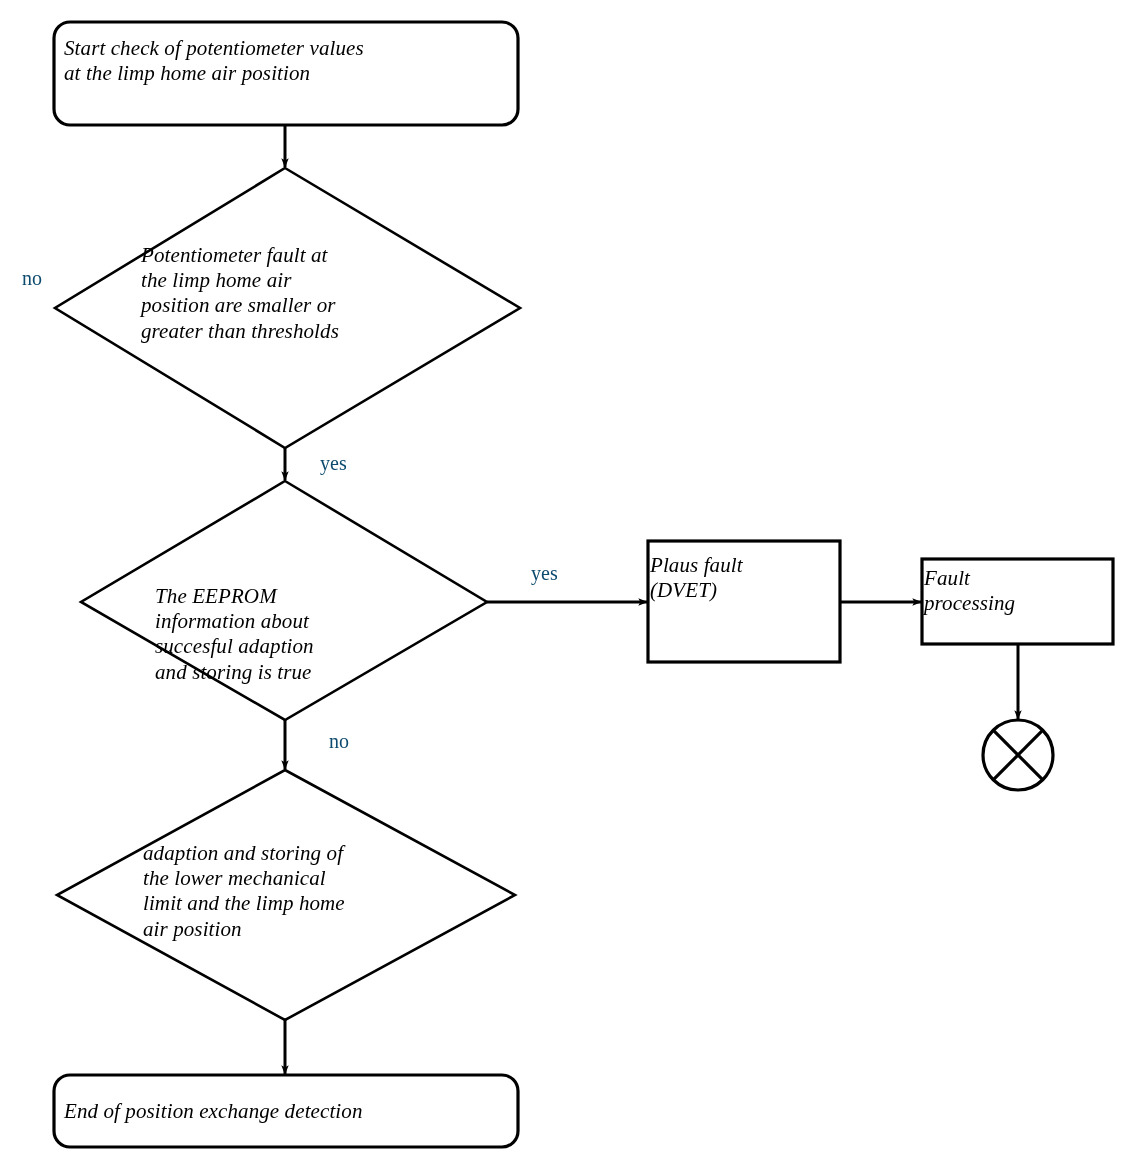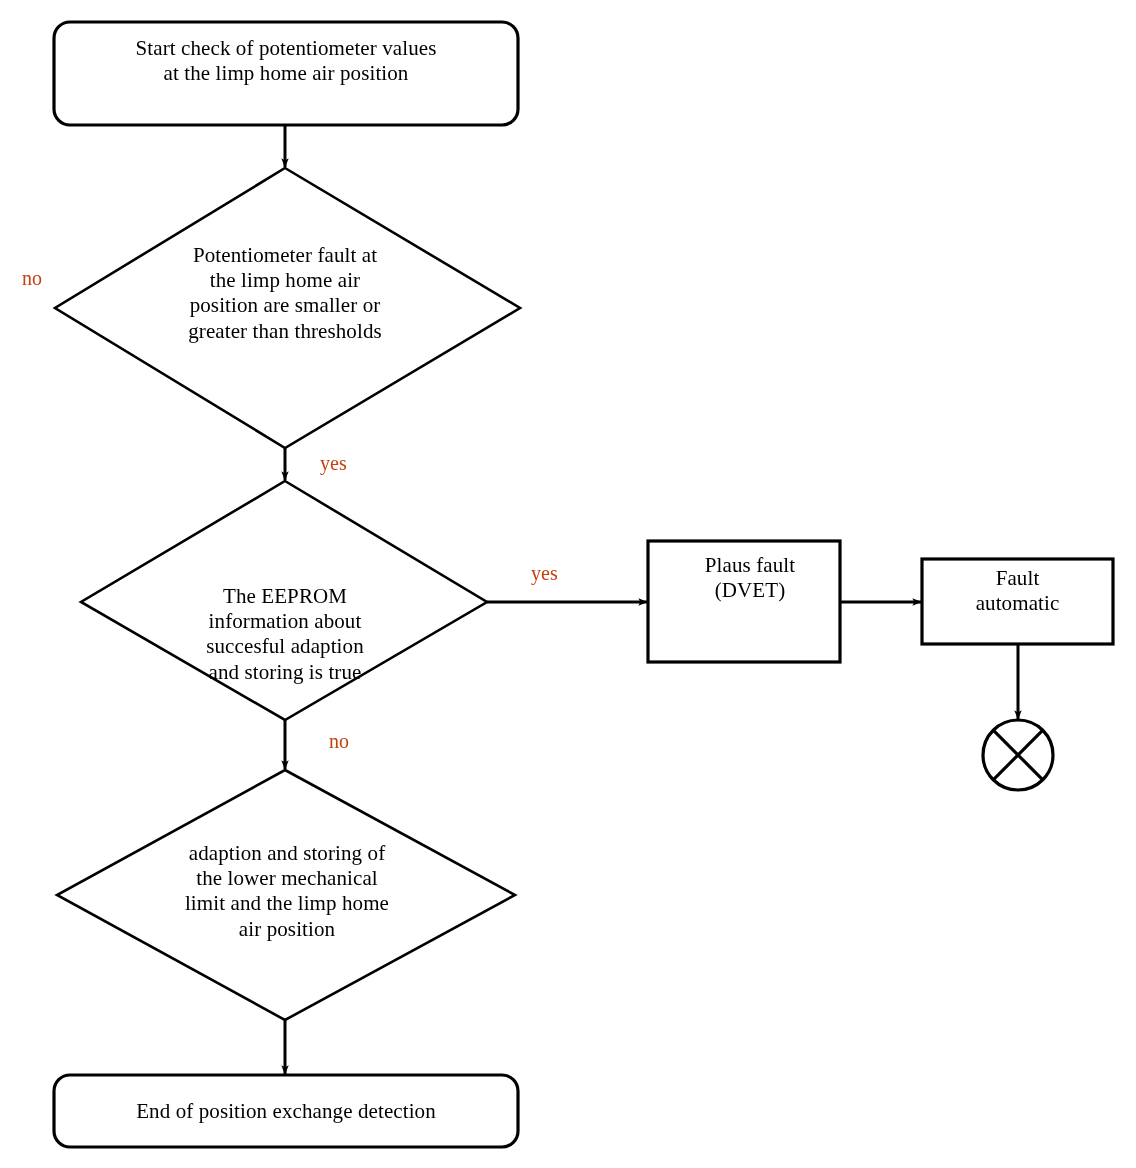--- a/index.html
+++ b/index.html
@@ -22,31 +22,32 @@
   svg.layer {
     position: absolute;
     left: 0;
     top: 0;
     width: 1136px;
     height: 1168px;
     pointer-events: none;
   }
   .node-text {
     position: absolute;
-    text-align: center;
+    text-align: left;
     line-height: 1.20;
     white-space: pre-line;
     color: #000;
     font-size: 21px;
     letter-spacing: 0.1px;
+    font-style: italic;
   }
   .edge-label {
     position: absolute;
     font-size: 20px;
-    color: #c2410c;
+    color: #0c4a6e;
     line-height: 1;
     white-space: nowrap;
   }
   .shape-hit {
     position: absolute;
     background: transparent;
   }
 </style>
 </head>
 <body>
@@ -110,21 +111,21 @@
 the lower mechanical
 limit and the limp home
 air position</div>
 
   <div class="node-text" style="left:64px; top:1099px; width:444px;">End of position exchange detection</div>
 
   <div class="node-text" style="left:650px; top:553px; width:200px;">Plaus fault
 (DVET)</div>
 
   <div class="node-text" style="left:924px; top:566px; width:187px;">Fault
-automatic</div>
+processing</div>
 
   <div class="edge-label" style="left:22px; top:268px;">no</div>
 
   <div class="edge-label" style="left:320px; top:453px;">yes</div>
 
   <div class="edge-label" style="left:531px; top:563px;">yes</div>
 
   <div class="edge-label" style="left:329px; top:731px;">no</div>
 
   <div class="shape-hit" style="left:54px; top:22px; width:464px; height:103px;"></div>

